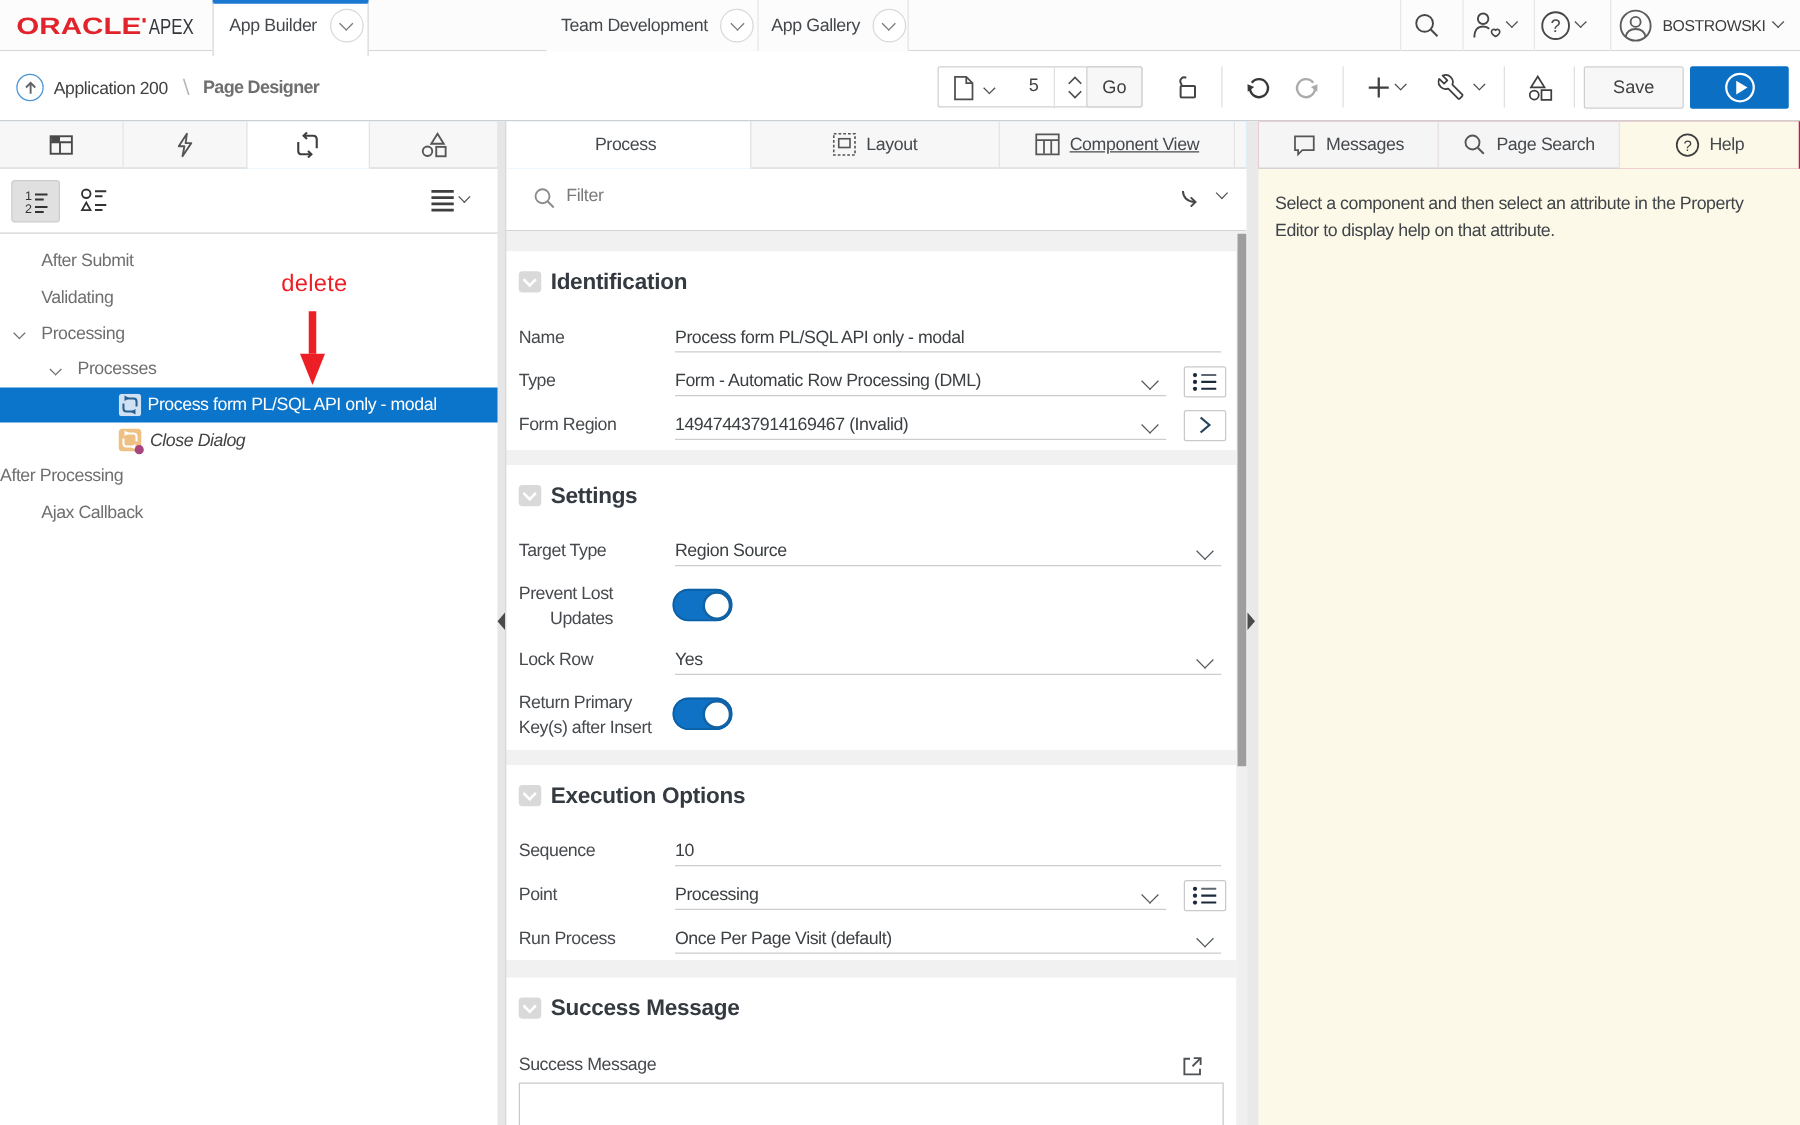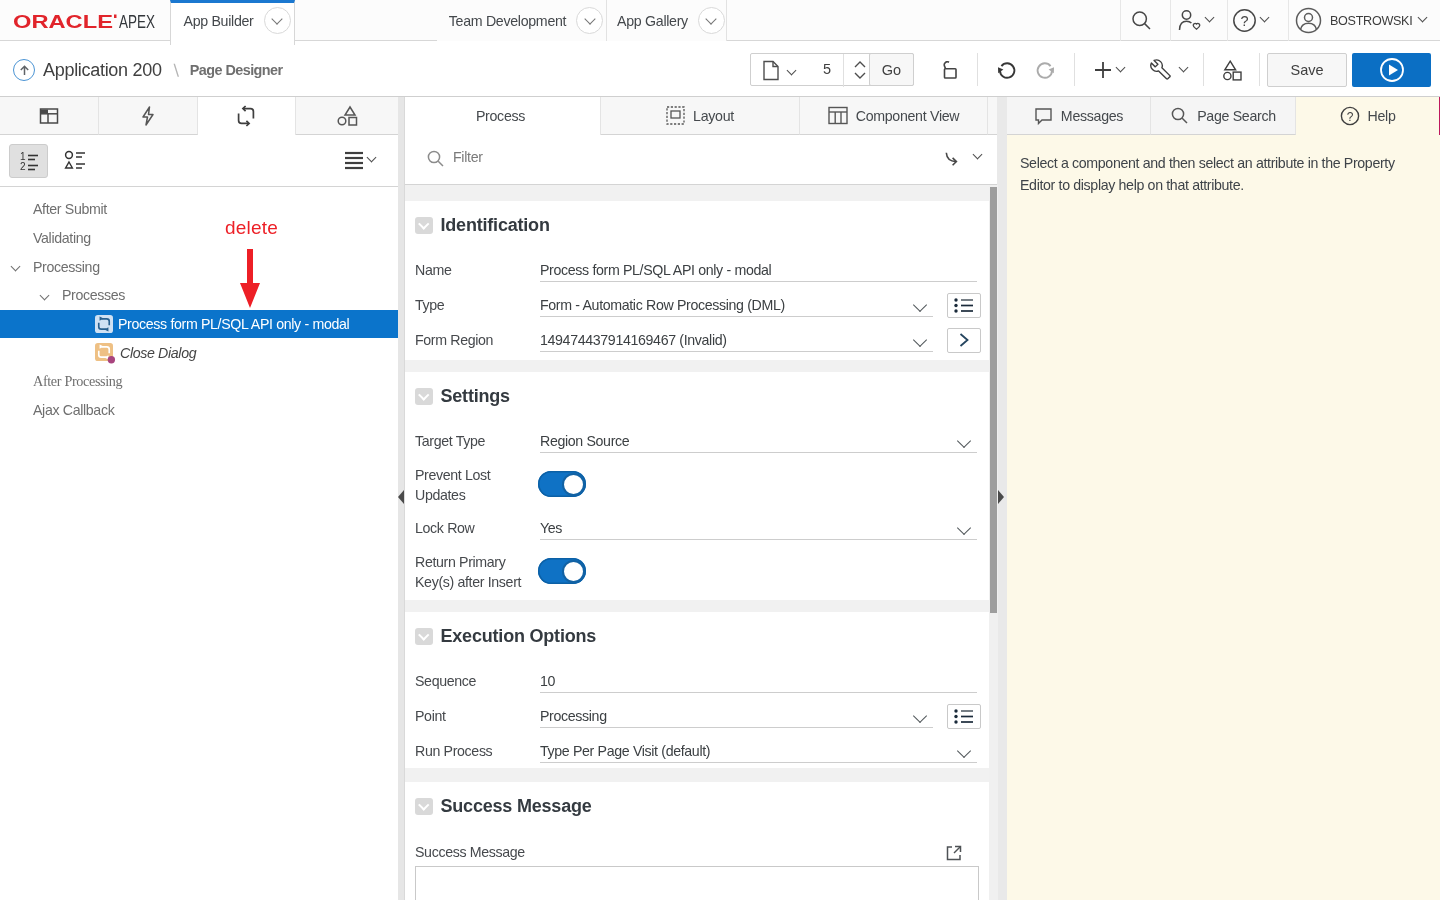--- a/index.html
+++ b/index.html
@@ -13,21 +13,21 @@
 .navtab.active { background:#fff; height:45px; padding-bottom:7px; border-left:1px solid #d7d7d7; border-right:1px solid #d7d7d7; border-top:3px solid #1b78d0; z-index:5; }
 .circ { width:27px; height:27px; border:1px solid #d9d9d9; border-radius:50%; display:flex; align-items:center; justify-content:center; background:#fff; }
 .chev { width:8px; height:8px; border-right:1.7px solid #767676; border-bottom:1.7px solid #767676; transform:rotate(45deg); margin-top:-4px; }
 .chev-plain { width:7px; height:7px; border-right:1.6px solid #4e4e4e; border-bottom:1.6px solid #4e4e4e; transform:rotate(45deg); margin-top:-3px; }
 #topright { position:absolute; left:0; top:0; width:1440px; height:41px; }
 
 
 #toolbar { position:absolute; left:0; top:41px; width:1440px; height:56px; background:#fff; border-bottom:1px solid #cfcfcf; }
 #crumb { position:absolute; left:13px; top:59px; display:flex; align-items:center; }
 #upcirc { width:22px; height:22px; border-radius:50%; border:1.5px solid #4b94d4; display:flex; align-items:center; justify-content:center; }
-#crumb .t1 { color:#404040; font-size:18px; letter-spacing:-0.3px; margin-left:8px; }
+#crumb .t1 { color:#404040; font-size:14px; letter-spacing:-0.3px; margin-left:8px; }
 #crumb .sep { color:#b5b5b5; font-size:16px; margin:0 9px; }
 #crumb .t2 { color:#6f6f6f; font-size:14.4px; letter-spacing:-0.55px; font-weight:bold; }
 #pagesel { position:absolute; left:750px; top:53px; width:164px; height:33px; border:1px solid #cfcfcf; border-radius:2px; background:#fff; display:flex; }
 #gobtn { position:absolute; left:869px; top:53px; width:45px; height:33px; border:1px solid #cfcfcf; border-radius:2px; background:#f7f7f7; color:#404040; font-size:14.5px; display:flex; align-items:center; justify-content:center; }
 .vsep { position:absolute; top:53px; height:33px; width:1px; background:#e0e0e0; }
 #savebtn { position:absolute; left:1267px; top:53px; width:80px; height:34px; background:#f7f7f7; border:1px solid #cfcfcf; border-radius:2px; color:#404040; font-size:14.5px; display:flex; align-items:center; justify-content:center; }
 #runbtn { position:absolute; left:1352px; top:53px; width:79px; height:34px; background:#0b6fc4; border-radius:2px; display:flex; align-items:center; justify-content:center; }
 
 
 #leftpanel { position:absolute; left:0; top:97px; width:398px; height:803px; background:#fff; }
@@ -292,21 +292,21 @@
             <rect x="0" y="0" width="22" height="22" rx="3.5" fill="#eec084"></rect>
             <path d="M8 4.7 H14.4 Q17.4 4.7 17.4 7.7 V12.5" fill="none" stroke="#fff" stroke-width="2"></path>
             <polygon points="5.6,7.1 5.6,1.7 10.6,4.4" fill="#fff"></polygon>
             <path d="M14 17.3 H7.6 Q4.6 17.3 4.6 14.3 V9.5" fill="none" stroke="#fff" stroke-width="2"></path>
             <polygon points="16.4,14.9 16.4,20.3 11.4,17.6" fill="#fff"></polygon>
             <circle cx="20" cy="20.5" r="4.5" fill="#a8447e"></circle>
           </svg>
         <span style="margin-left:120px; font-style:italic; color:#444;">Close Dialog</span>
       </div>
       <div class="trow">
-          <span style="margin-left:33px;font-family:Liberation Serif, serif;">After Processing</span>
+          <span style="">After Processing</span>
         </div>
       <div class="trow">
           <span style="margin-left:33px;">Ajax Callback</span>
         </div>
     </div>
     <div id="delnote">
       <span style="position:absolute; left:225px; top:120px; color:#ed1f26; font-size:19px; letter-spacing:0.2px;">delete</span>
       <div style="position:absolute; left:247px; top:152px; width:5.5px; height:34px; background:#ed1f26;"></div>
       <div style="position:absolute; left:240px; top:186px; width:0; height:0; border-left:10px solid transparent; border-right:10px solid transparent; border-top:25px solid #ed1f26;"></div>
     </div>
@@ -314,21 +314,21 @@
 
   <div style="position:absolute; left:398px; top:97px; width:7px; height:803px; background:#e6e6e6; border-right:1px solid #d9d9d9; z-index:8;"></div>
 
   <div id="midpanel">
     <div class="tabstrip">
       <div class="ptab active" style="width:200px;">Process</div>
       <div class="ptab" style="width:199px;"><svg width="19" height="19" viewBox="0 0 19 19">
             <rect x="1" y="1" width="17" height="17" fill="none" stroke="#565656" stroke-width="1.3" stroke-dasharray="2.2 1.6"></rect>
             <rect x="5" y="5" width="9" height="7" fill="none" stroke="#565656" stroke-width="1.3"></rect>
           </svg>Layout</div>
-      <div class="ptab" style="width:188px;"><svg width="20" height="19" viewBox="0 0 20 19">
+      <div class="ptab" style="width:188px;text-decoration:underline;"><svg width="20" height="19" viewBox="0 0 20 19">
             <rect x="1" y="1.5" width="18" height="16" fill="none" stroke="#565656" stroke-width="1.4"></rect>
             <line x1="1" y1="6" x2="19" y2="6" stroke="#565656" stroke-width="1.4"></line>
             <line x1="7.2" y1="6" x2="7.2" y2="17" stroke="#565656" stroke-width="1.4"></line>
             <line x1="13" y1="6" x2="13" y2="17" stroke="#565656" stroke-width="1.4"></line>
           </svg>Component View</div>
         <div class="ptab" style="width:9px; border-right:none;"></div>
     </div>
     <div id="filterbar">
       <svg width="19" height="19" viewBox="0 0 19 19" style="position:absolute; left:25px; top:14px;">
           <circle cx="8" cy="8" r="5.6" fill="none" stroke="#8b8b8b" stroke-width="1.5"></circle>
@@ -391,21 +391,21 @@
             </div>
             <div class="sectitle">Settings</div>
           </div>
         <div class="frow" style="margin-top:16.5px;">
           <span class="flabel">Target Type</span>
             <span class="fval">Region Source</span>
           <div class="fline" style="width:437px;"></div>
           <span class="fchev" style="left:558px; top:12px;"></span>
         </div>
         <div class="frow" style="height:52px;">
-          <span class="flabel" style="line-height:20px;">Prevent Lost<br>Updates</span>
+          <span class="flabel" style="line-height:20px;text-align:right;">Prevent Lost<br>Updates</span>
           <div class="toggle" style="top:12.5px;">
               <div class="knob"></div>
             </div>
         </div>
         <div class="frow">
           <span class="flabel">Lock Row</span>
             <span class="fval">Yes</span>
           <div class="fline" style="width:437px;"></div>
           <span class="fchev" style="left:558px; top:12px;"></span>
         </div>
@@ -440,21 +440,21 @@
                 <circle cx="3" cy="8.5" r="1.7" fill="#1a2a3a"></circle>
                 <circle cx="3" cy="14" r="1.7" fill="#1a2a3a"></circle>
                 <line x1="8" y1="3" x2="20" y2="3" stroke="#5e6770" stroke-width="1.7"></line>
                 <line x1="8" y1="8.5" x2="20" y2="8.5" stroke="#1a2a3a" stroke-width="1.7"></line>
                 <line x1="8" y1="14" x2="20" y2="14" stroke="#1a2a3a" stroke-width="1.7"></line>
               </svg>
             </div>
         </div>
         <div class="frow">
           <span class="flabel">Run Process</span>
-            <span class="fval">Type Per Page Visit (default)</span>
+            <span class="fval">Once Per Page Visit (default)</span>
           <div class="fline" style="width:437px;"></div>
           <span class="fchev" style="left:558px; top:12px;"></span>
         </div>
       </div>
 
       <div class="card" style="height:120px; margin-top:14px;">
         <div class="sechead">
             <div class="secicon">
               <div class="c"></div>
             </div>

